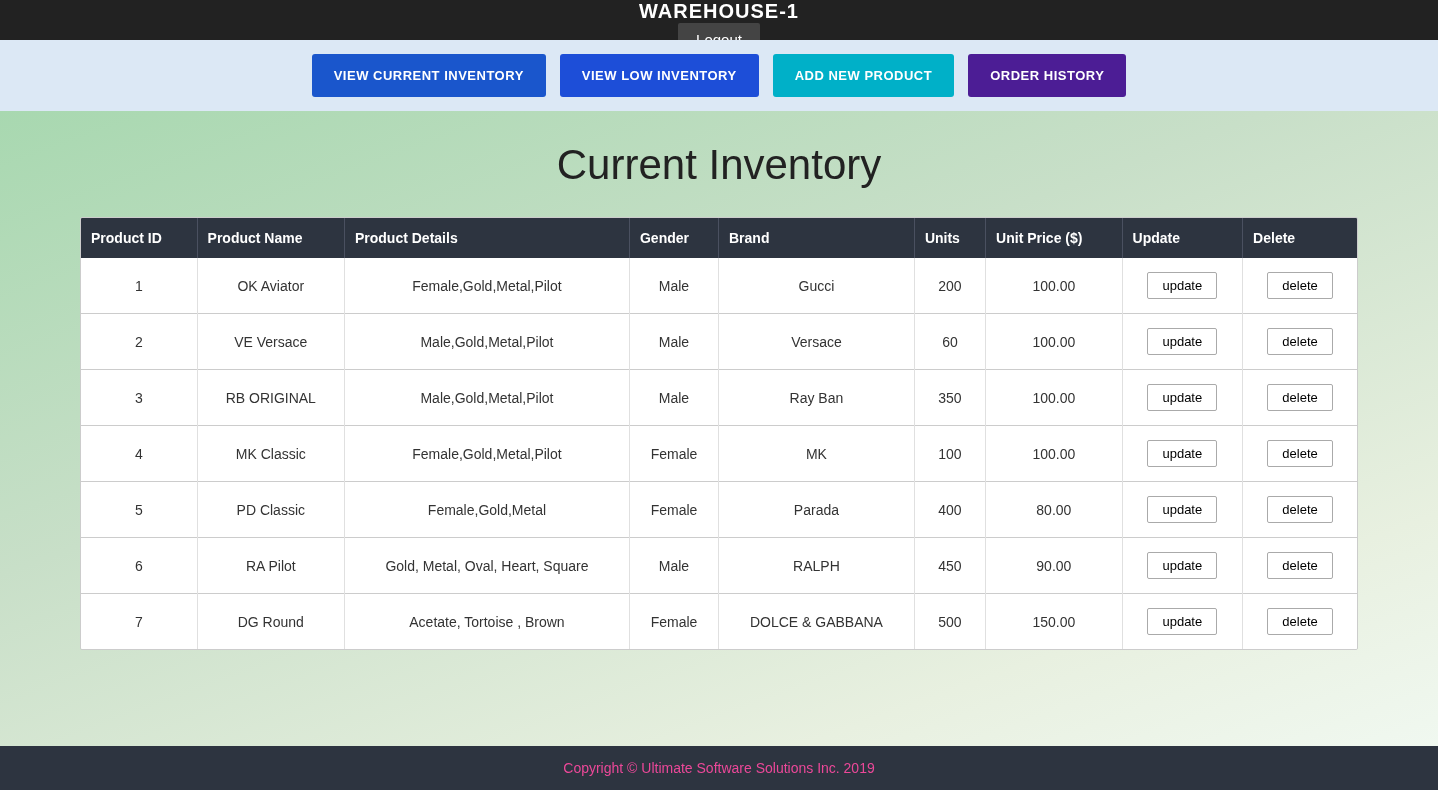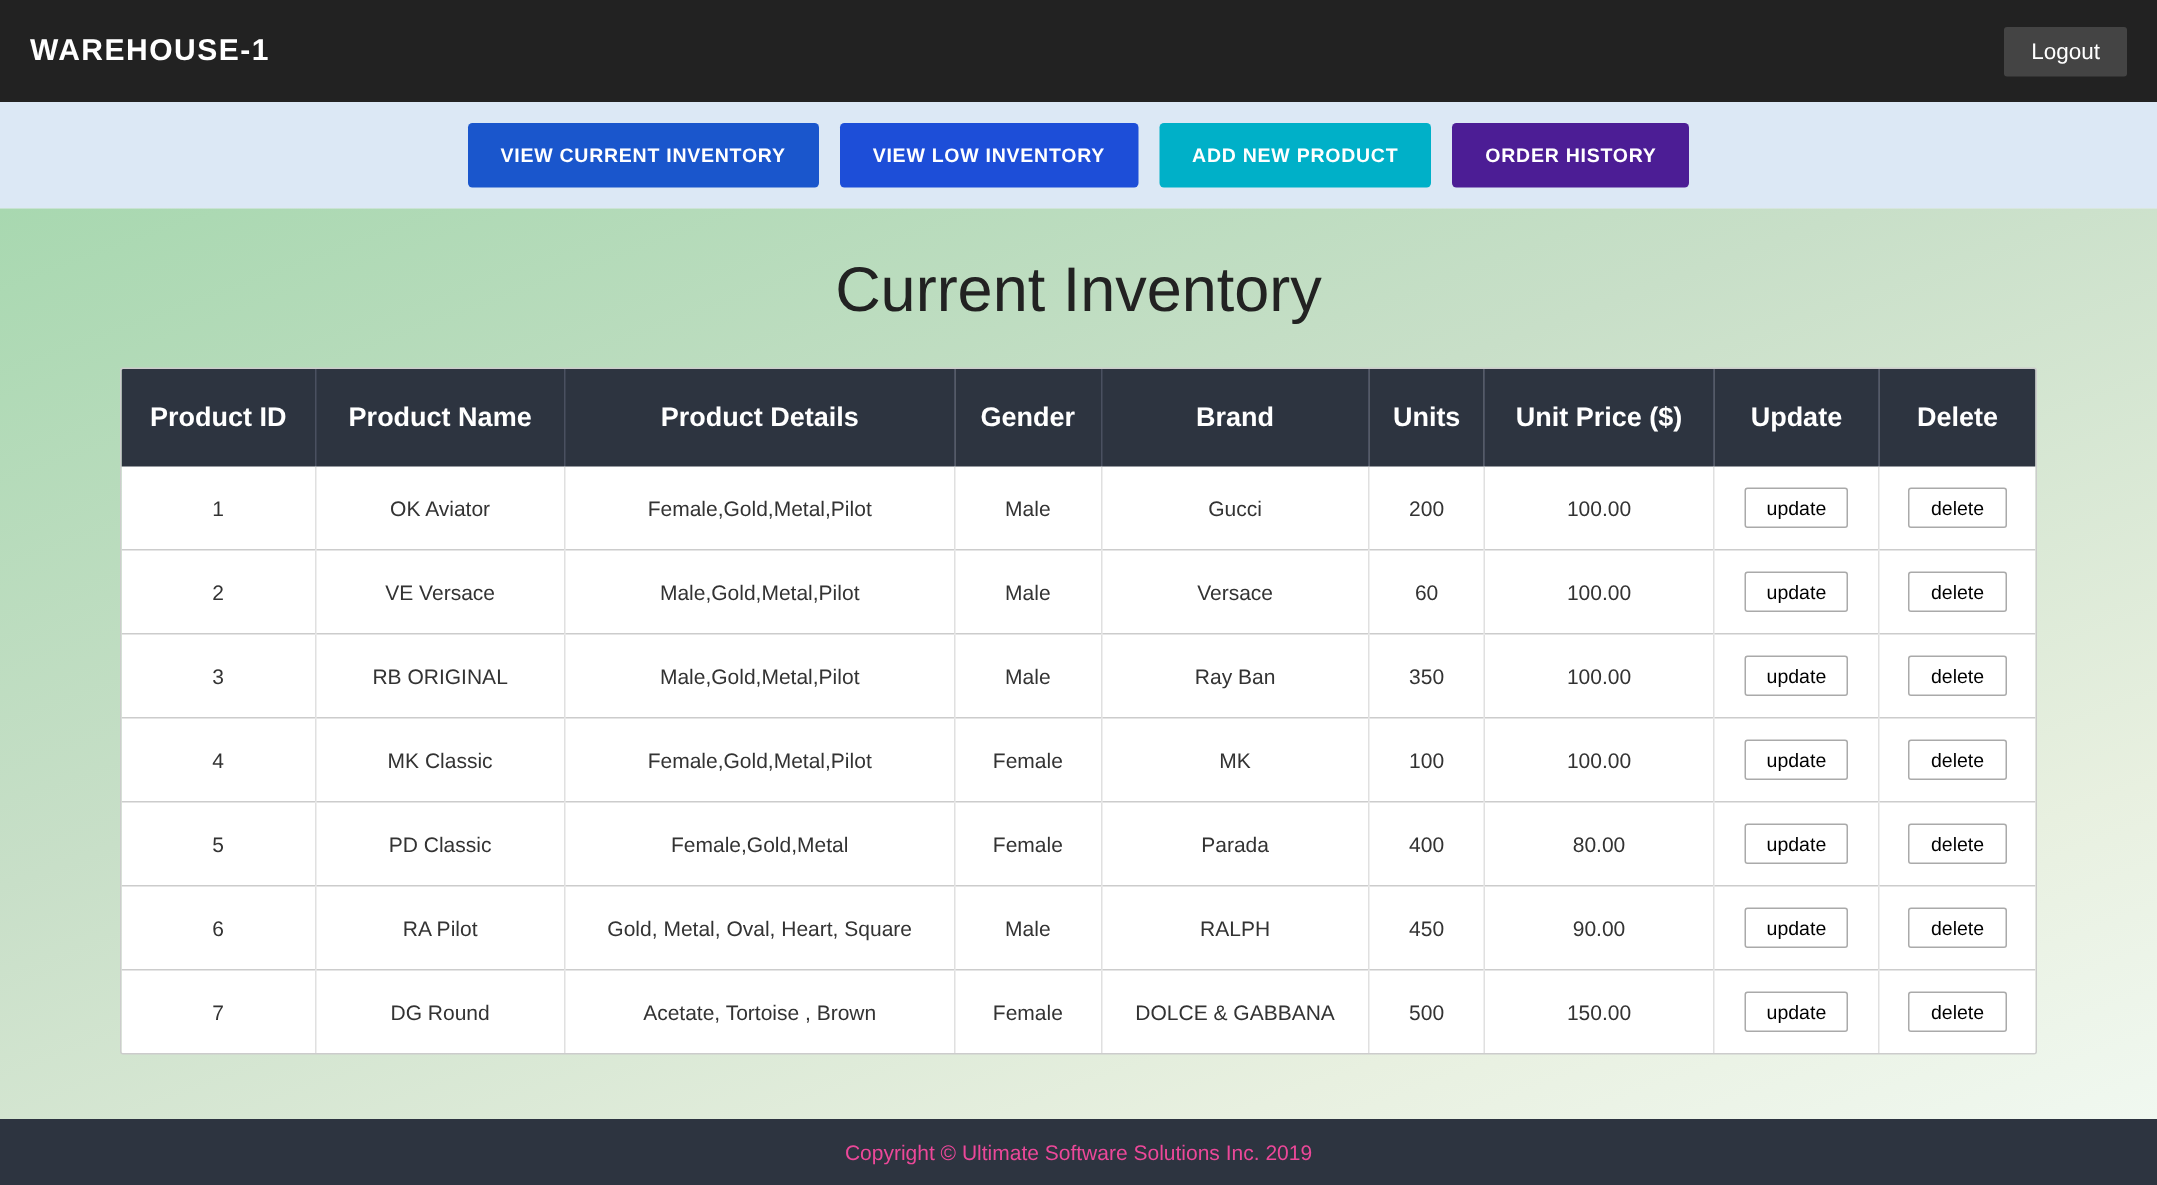--- a/index.html
+++ b/index.html
@@ -6,22 +6,23 @@
     body { font-family: Arial, sans-serif; background: #f0f0f0; min-height: 790px; display: flex; flex-direction: column; }
 
     
     .header {
       background: #222;
       color: #fff;
       display: flex;
       align-items: center;
       justify-content: space-between;
       padding: 0 20px;
-      height: 68px;
+      height: 40px;
       flex-shrink: 0;
+      flex-direction: column;
     }
     .header-title {
       font-size: 20px;
       font-weight: bold;
       letter-spacing: 1px;
     }
     .logout-btn {
       background: #444;
       color: #ffffff;
       border: none;
@@ -81,24 +82,24 @@
     table {
       width: 100%;
       border-collapse: collapse;
       background: #fff;
     }
     thead tr {
       background: #2d3440;
       color: #fff;
     }
     thead th {
-      padding: 22px 10px;
-      font-size: 18px;
+      padding: 12px 10px;
+      font-size: 14px;
       font-weight: 600;
-      text-align: center;
+      text-align: left;
       border-right: 1px solid #4a5060;
     }
     thead th:last-child { border-right: none; }
 
     tbody tr {
       border-bottom: 1px solid #ccc;
     }
     tbody tr:last-child { border-bottom: none; }
     tbody td {
       padding: 14px 10px;

